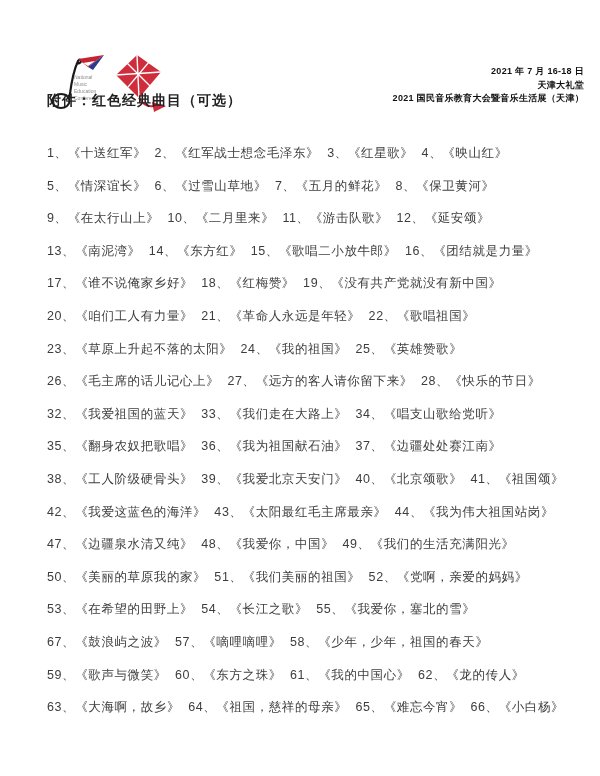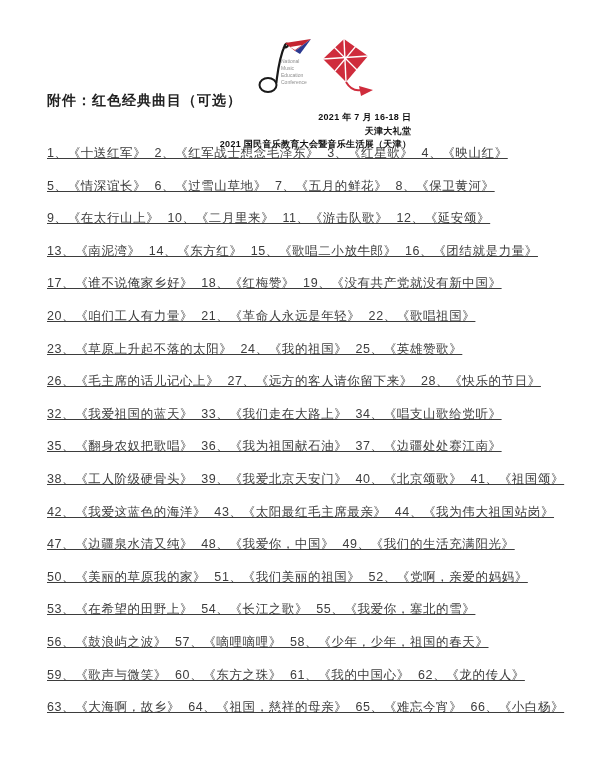--- a/index.html
+++ b/index.html
@@ -11,26 +11,25 @@
     position: relative;
     width: 600px;
     height: 776px;
     background: #ffffff;
     overflow: hidden;
     font-family: "Liberation Sans", "DejaVu Sans", sans-serif;
   }
   .header {
     position: absolute;
     left: 47px;
-    top: 36px;
+    top: 52px;
     right: 16px;
     display: flex;
     justify-content: space-between;
-    align-items: center;
-    flex-direction: column;
+    align-items: flex-start;
   }
   .logo-group {
     display: flex;
     align-items: flex-start;
   }
   .logo-group svg { display: block; }
   .header-info {
     text-align: right;
     font-size: 9px;
     font-weight: 700;
@@ -55,21 +54,20 @@
     top: 137px;
     right: 6px;
   }
   .song-line {
     height: 32.6px;
     line-height: 32.6px;
     white-space: pre;
     font-size: 12.5px;
     color: #3d3d3d;
     letter-spacing: 0.6px;
-    text-decoration: underline;
   }
   .nmec-text {
     font-size: 5px;
     fill: #8f8f8f;
     font-family: "Liberation Sans", "DejaVu Sans", sans-serif;
   }
 </style>
 </head>
 <body>
 
@@ -120,18 +118,18 @@
     <div class="song-line">20、《咱们工人有力量》  21、《革命人永远是年轻》  22、《歌唱祖国》</div>
     <div class="song-line">23、《草原上升起不落的太阳》  24、《我的祖国》  25、《英雄赞歌》</div>
     <div class="song-line">26、《毛主席的话儿记心上》  27、《远方的客人请你留下来》  28、《快乐的节日》</div>
     <div class="song-line">32、《我爱祖国的蓝天》  33、《我们走在大路上》  34、《唱支山歌给党听》</div>
     <div class="song-line">35、《翻身农奴把歌唱》  36、《我为祖国献石油》  37、《边疆处处赛江南》</div>
     <div class="song-line">38、《工人阶级硬骨头》  39、《我爱北京天安门》  40、《北京颂歌》  41、《祖国颂》</div>
     <div class="song-line">42、《我爱这蓝色的海洋》  43、《太阳最红毛主席最亲》  44、《我为伟大祖国站岗》</div>
     <div class="song-line">47、《边疆泉水清又纯》  48、《我爱你，中国》  49、《我们的生活充满阳光》</div>
     <div class="song-line">50、《美丽的草原我的家》  51、《我们美丽的祖国》  52、《党啊，亲爱的妈妈》</div>
     <div class="song-line">53、《在希望的田野上》  54、《长江之歌》  55、《我爱你，塞北的雪》</div>
-    <div class="song-line">56、《鼓浪屿之波》  57、《嘀哩嘀哩》  58、《少年，少年，祖国的春天》</div>
+    <div class="song-line">67、《鼓浪屿之波》  57、《嘀哩嘀哩》  58、《少年，少年，祖国的春天》</div>
     <div class="song-line">59、《歌声与微笑》  60、《东方之珠》  61、《我的中国心》  62、《龙的传人》</div>
     <div class="song-line">63、《大海啊，故乡》  64、《祖国，慈祥的母亲》  65、《难忘今宵》  66、《小白杨》</div>
   </div>
 
 </div>
 
 </body></html>

